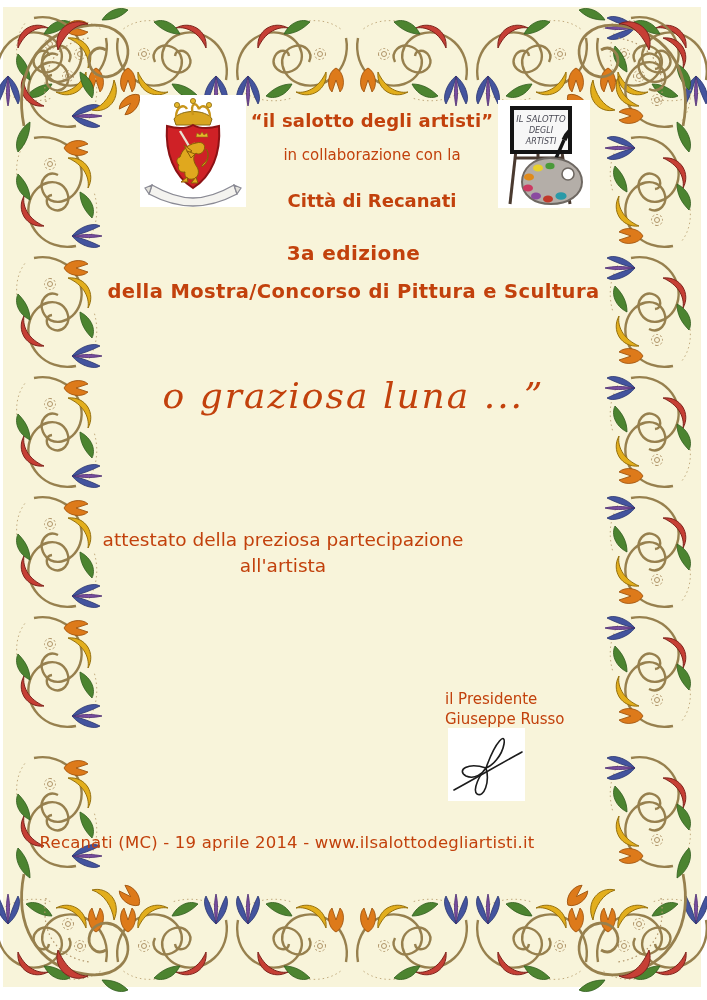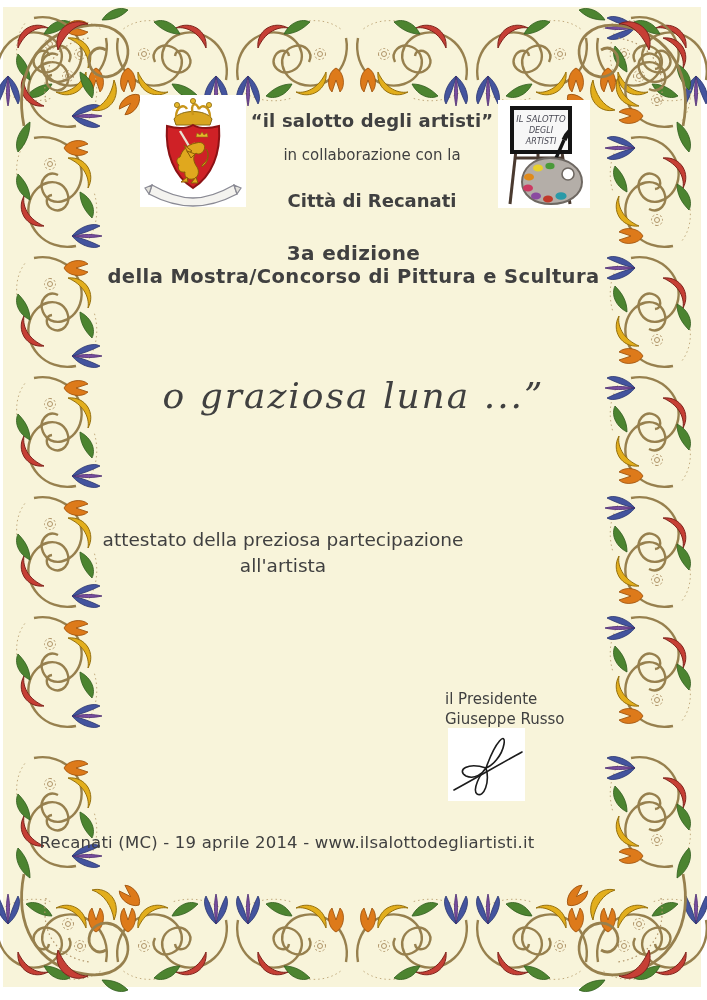--- a/index.html
+++ b/index.html
@@ -3,37 +3,37 @@
 <meta charset="utf-8">
 <style>
   html,body{margin:0;padding:0;background:#ffffff;}
   .cert{
     position:relative;
     width:707px;height:1000px;
     margin:0;
     background:#ffffff;
     overflow:hidden;
     font-family:"DejaVu Sans", sans-serif;
-    color:#404040;
+    color:#c2410c;
   }
   .parchment{
     position:absolute;left:3px;top:7px;right:6px;bottom:13px;
     background:#f8f4da;
   }
   .border-svg{position:absolute;left:0;top:0;}
   .content{position:absolute;left:0;top:0;width:707px;height:1000px;}
   .abs{position:absolute;}
   .coat-box{left:140px;top:95px;width:106px;height:112px;background:#fff;}
   .logo-box{left:498px;top:100px;width:92px;height:108px;background:#fff;}
   .header-text{left:246px;top:110px;width:252px;text-align:center;}
   .org-title{font-weight:bold;font-size:18px;letter-spacing:.2px;}
   .collab{font-size:15px;margin-top:15px;}
   .city{font-weight:bold;font-size:18px;margin-top:26px;}
   .edition{left:0;top:241px;width:707px;text-align:center;font-weight:bold;font-size:20px;letter-spacing:.4px;}
-  .edition .l2{font-size:19.5px;}
+  .edition .l2{margin-top:15px;font-size:19.5px;}
   .quote{left:0;top:349px;width:707px;text-align:center;
          font-family:cursive,"DejaVu Serif",serif;font-style:italic;
          font-size:36px;letter-spacing:2px;}
   .quote .l2{margin-top:26px;}
   .attest{left:0;top:527px;width:566px;text-align:center;font-size:18.5px;line-height:26px;}
   .artist{left:0;top:582px;width:707px;text-align:center;
           font-family:cursive,"DejaVu Serif",serif;font-style:italic;font-weight:bold;
           font-size:43px;letter-spacing:2px;}
   .president{left:445px;top:689px;width:160px;font-size:15px;line-height:20px;text-align:left;}
   .sig-box{left:448px;top:728px;width:77px;height:73px;background:#fff;}

